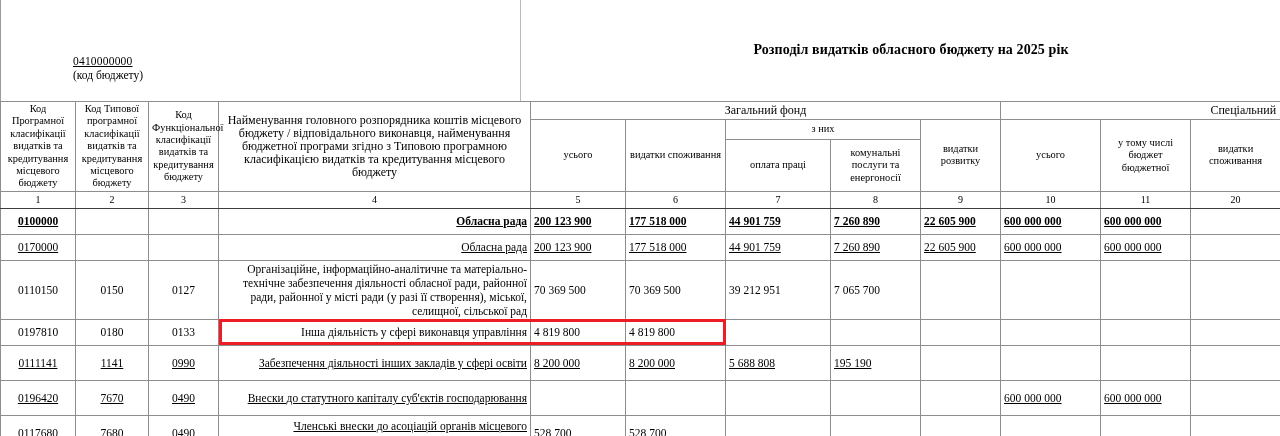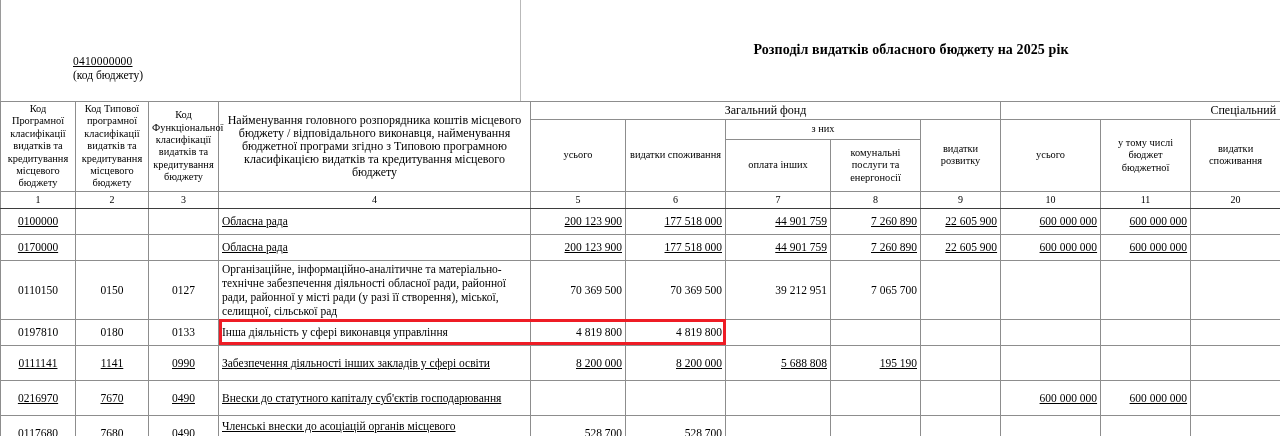--- a/index.html
+++ b/index.html
@@ -97,24 +97,24 @@
   }
   .colnum {
     text-align: center;
     font-size: 10px;
     height: 16px;
     line-height: 14px;
   }
   tr.colnum-row td { border-bottom: 1.6px solid #3d3d3d; }
 
   td.code { text-align: center; font-size: 11.5px; }
-  td.name { text-align: left; font-size: 11.5px; line-height: 14px; padding-left: 5px; }
-  td.num  { text-align: right; font-size: 11.5px; padding-right: 5px; white-space: nowrap; }
-
-  tr.total td { font-weight: normal; }
+  td.name { text-align: right; font-size: 11.5px; line-height: 14px; padding-left: 5px; }
+  td.num  { font-size: 11.5px; padding-right: 5px; white-space: nowrap; }
+
+  tr.total td { font-weight: bold; }
   .u { text-decoration: underline; }
 
   .row-tall td { height: 55px; }
   .row-std  td { height: 26px; }
   .row-two  td { height: 35px; text-decoration: underline; }
 
   
   .redbox {
     position: absolute;
     left: 218px;
@@ -173,21 +173,21 @@
         <td class="hdr hdr-mid" rowspan="2">усього</td>
         <td class="hdr hdr-mid" rowspan="2">видатки споживання</td>
         <td class="hdr hdr-mid" colspan="2" style="height:16px">з них</td>
         <td class="hdr hdr-mid" rowspan="2">видатки розвитку</td>
         <td class="hdr hdr-mid" rowspan="2">усього</td>
         <td class="hdr hdr-mid" rowspan="2">у тому числі бюджет бюджетної</td>
         <td class="hdr hdr-mid" rowspan="2">видатки споживання</td>
       </tr>
 
       <tr>
-        <td class="hdr hdr-mid" style="height:52px">оплата інших</td>
+        <td class="hdr hdr-mid" style="height:52px">оплата праці</td>
         <td class="hdr hdr-mid" style="height:52px">комунальні послуги та енергоносії</td>
       </tr>
 
       <tr class="colnum-row">
         <td class="colnum">1</td>
         <td class="colnum">2</td>
         <td class="colnum">3</td>
         <td class="colnum">4</td>
         <td class="colnum">5</td>
         <td class="colnum">6</td>
@@ -265,21 +265,21 @@
           <td class="num">8 200 000</td>
           <td class="num">8 200 000</td>
           <td class="num">5 688 808</td>
           <td class="num">195 190</td>
           <td class="num"></td>
           <td class="num"></td>
           <td class="num"></td>
           <td class="num"></td>
         </tr>
         <tr class="row-two">
-          <td class="code">0216970</td>
+          <td class="code">0196420</td>
           <td class="code">7670</td>
           <td class="code">0490</td>
           <td class="name">Внески до статутного капіталу суб'єктів господарювання</td>
           <td class="num"></td>
           <td class="num"></td>
           <td class="num"></td>
           <td class="num"></td>
           <td class="num"></td>
           <td class="num">600 000 000</td>
           <td class="num">600 000 000</td>

